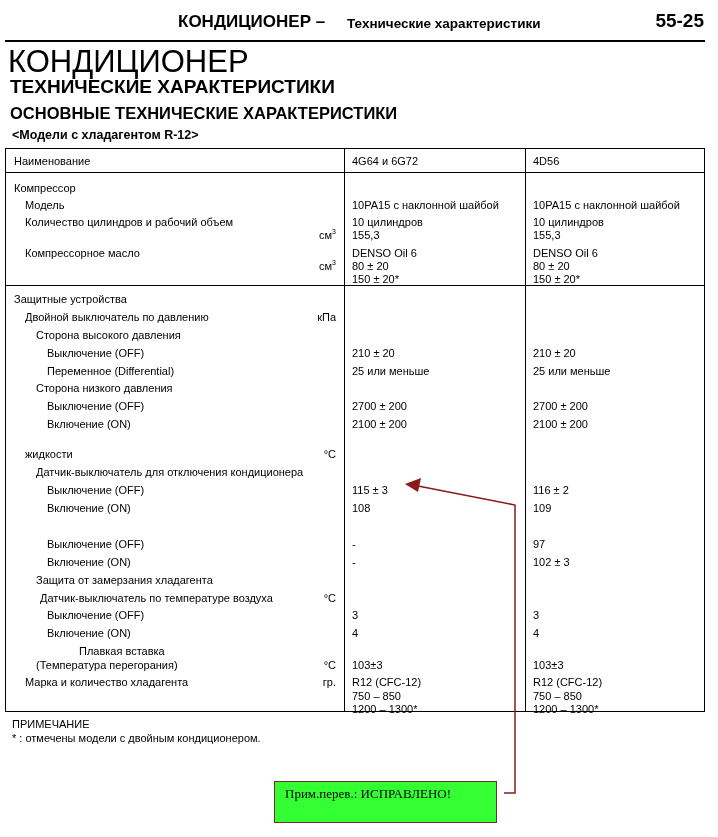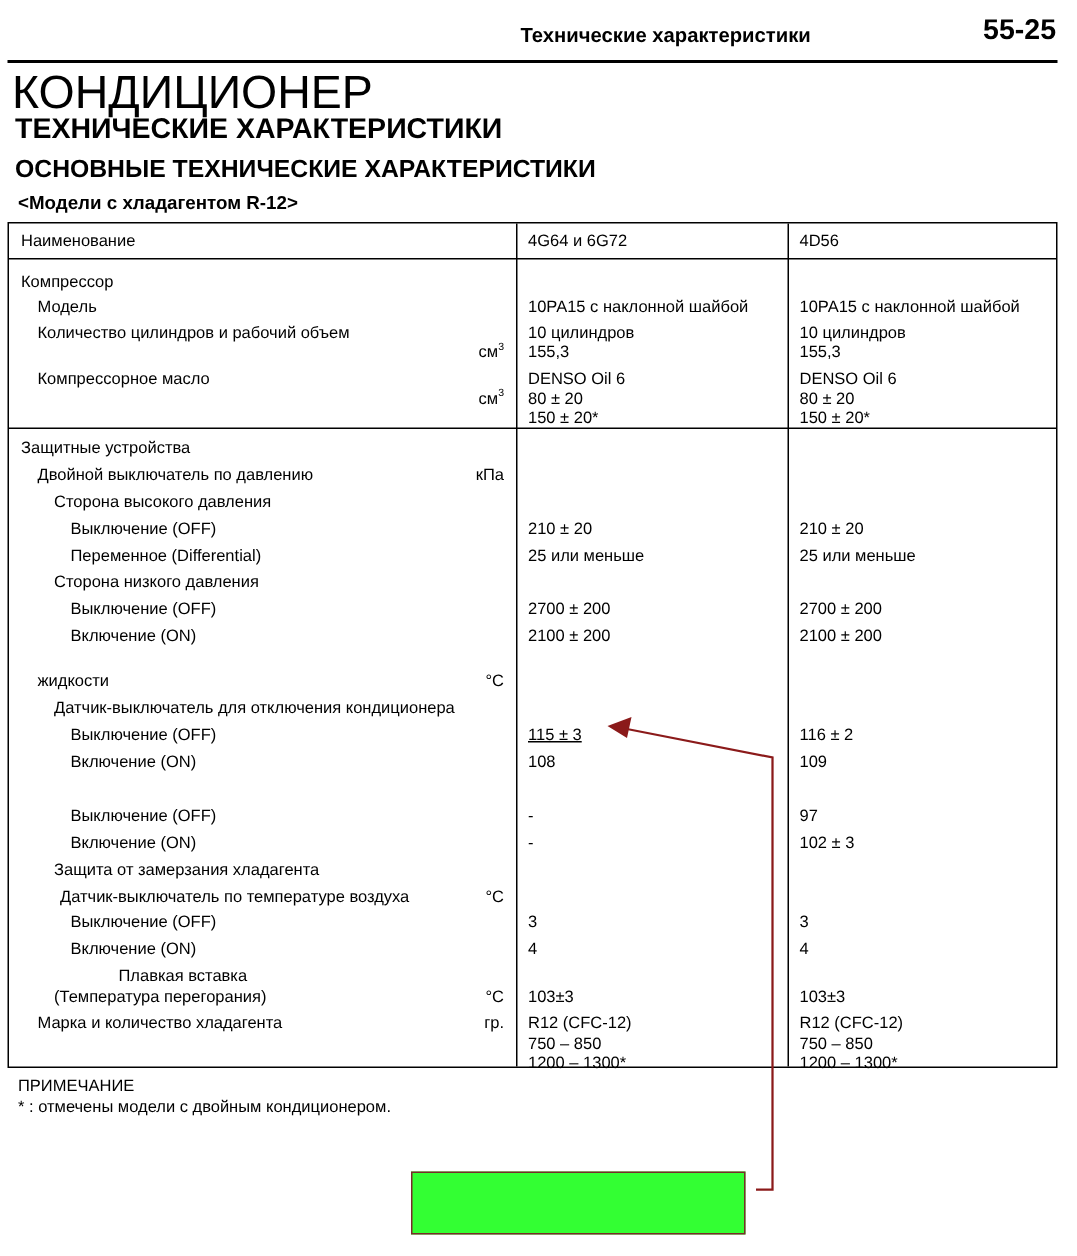--- a/index.html
+++ b/index.html
@@ -30,20 +30,21 @@
              background: #33ff33; border: 1px solid #7a2a2a; box-sizing: border-box;
              font-family: "Liberation Serif", serif; font-size: 13px; }
   .callout .l1 { position: absolute; left: 10px; top: 4px; white-space: nowrap; }
   .callout .l2 { position: absolute; left: 10px; top: 21px; white-space: nowrap; }
   svg.arrow { position: absolute; left: 0; top: 0; pointer-events: none; }
 </style>
 </head>
 <body>
 
 <div class="hdr">
+  <span class="hdr-title">КОНДИЦИОНЕР –</span>
   <span class="hdr-sub">Технические характеристики</span>
   <span class="hdr-page">55-25</span>
   <div class="hdr-rule"></div>
 </div>
 
 <div class="t1">КОНДИЦИОНЕР</div>
 <div class="t2">ТЕХНИЧЕСКИЕ ХАРАКТЕРИСТИКИ</div>
 <div class="t3">ОСНОВНЫЕ ТЕХНИЧЕСКИЕ ХАРАКТЕРИСТИКИ</div>
 <div class="t4">&lt;Модели с хладагентом R-12&gt;</div>
 
@@ -88,21 +89,21 @@
     <span class="cell" style="top: 251px; left: 41px;">Выключение (OFF)</span>
     <span class="cell" style="top: 251px; left: 346px;">2700 ± 200</span>
     <span class="cell" style="top: 251px; left: 527px;">2700 ± 200</span>
     <span class="cell" style="top: 269px; left: 41px;">Включение (ON)</span>
     <span class="cell" style="top: 269px; left: 346px;">2100 ± 200</span>
     <span class="cell" style="top: 269px; left: 527px;">2100 ± 200</span>
     <span class="cell" style="top: 299px; left: 19px;">жидкости</span>
     <span class="unit" style="top: 299px; right: 368px;">°C</span>
     <span class="cell" style="top: 317px; left: 30px;">Датчик-выключатель для отключения кондиционера</span>
     <span class="cell" style="top: 335px; left: 41px;">Выключение (OFF)</span>
-    <span class="cell" style="top: 335px; left: 346px; text-decoration: underline;">115 ± 3</span>
+    <span class="cell" style="top: 335px; left: 346px;">115 ± 3</span>
     <span class="cell" style="top: 335px; left: 527px;">116 ± 2</span>
     <span class="cell" style="top: 353px; left: 41px;">Включение (ON)</span>
     <span class="cell" style="top: 353px; left: 346px;">108</span>
     <span class="cell" style="top: 353px; left: 527px;">109</span>
     <span class="cell" style="top: 389px; left: 41px;">Выключение (OFF)</span>
     <span class="cell" style="top: 389px; left: 346px;">-</span>
     <span class="cell" style="top: 389px; left: 527px;">97</span>
     <span class="cell" style="top: 407px; left: 41px;">Включение (ON)</span>
     <span class="cell" style="top: 407px; left: 346px;">-</span>
     <span class="cell" style="top: 407px; left: 527px;">102 ± 3</span>
@@ -132,13 +133,14 @@
 
 <div class="note-h">ПРИМЕЧАНИЕ</div>
 <div class="note-b">* : отмечены модели с двойным кондиционером.</div>
 
 <svg class="arrow" width="718" height="837">
   <polyline points="504,793 515,793 515,505 418,486" fill="none" stroke="#8b1a1a" stroke-width="1.5"></polyline>
   <polygon points="405,484 421,478 418,492" fill="#8b1a1a"></polygon>
 </svg>
 
 <div class="callout">
+  <span class="l1">Прим.перев.: ИСПРАВЛЕНО!</span>
 </div>
 
 </body></html>

